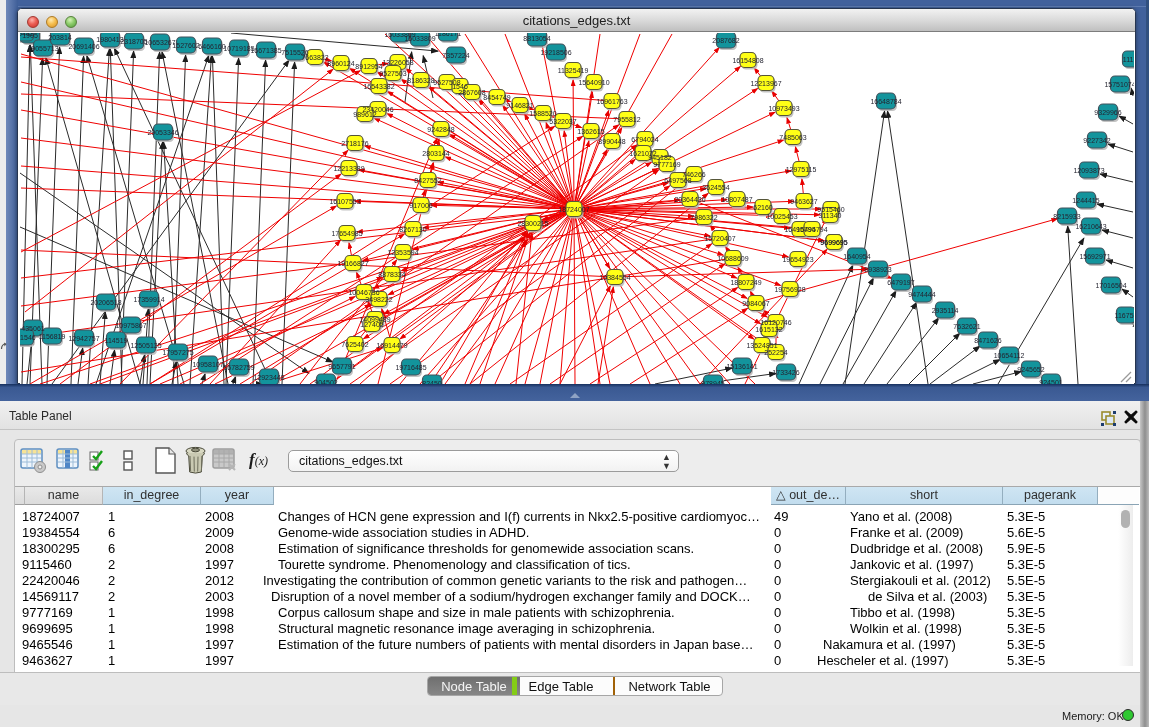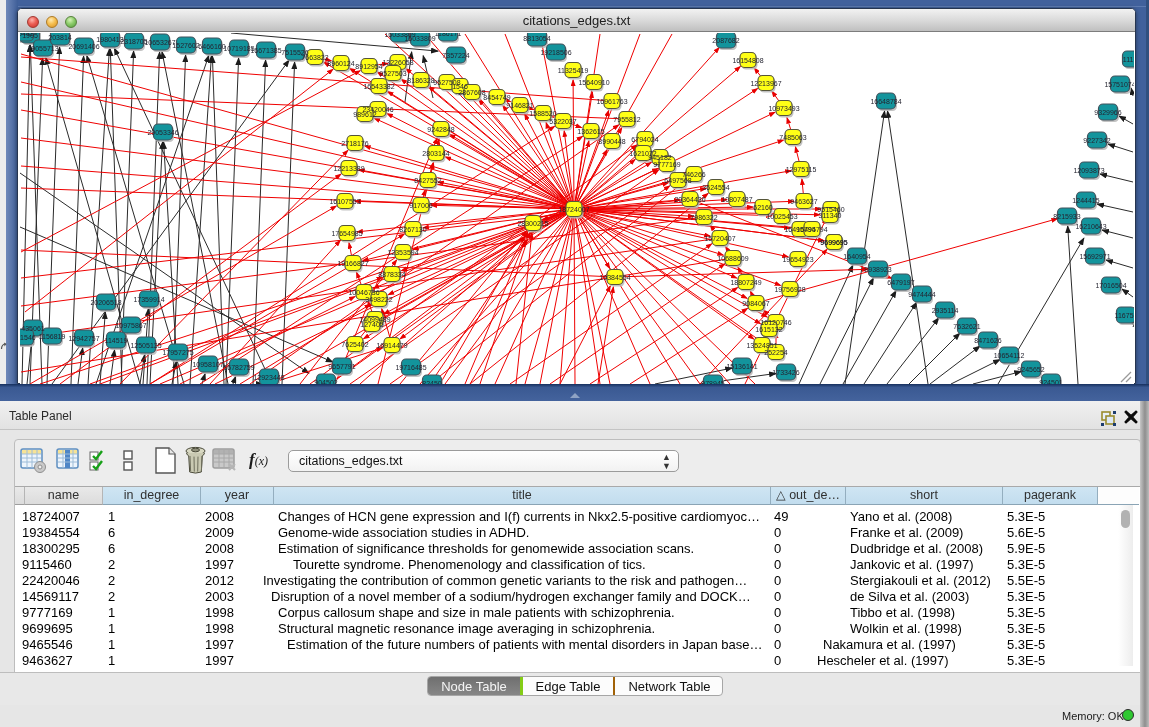--- a/index.html
+++ b/index.html
@@ -816,21 +816,20 @@
     <div class="ddl">
             <span>citations_edges.txt</span>
             <div class="ar">▲<br>▼</div>
           </div>
    </div>
   <div id="tbl">
     <div class="hdr hgray" style="left:0px;width:10px"></div>
     <div class="hdr hgray" style="left:10px;width:78px">name</div>
     <div class="hdr" style="left:88px;width:98px">in_degree</div>
     <div class="hdr" style="left:186px;width:73px">year</div>
-    <div class="hdr" style="left:259px;width:497px">title</div>
     <div class="hdr" style="left:756px;width:75px">△ out_de…</div>
     <div class="hdr" style="left:831px;width:157px">short</div>
     <div class="hdr" style="left:988px;width:95px">pagerank</div>
     <div class="hdr" style="left:1083px;width:41px;border-right:none;background:#fdfdfd"></div>
 <div class="row" style="top:22px">
             <div class="c" style="left:7px;width:78px">18724007</div>
             <div class="c" style="left:93px;width:88px">1</div>
             <div class="c" style="left:190px;width:66px">2008</div>
             <div class="c" style="left:263px;width:490px">Changes of HCN gene expression and I(f) currents in Nkx2.5-positive cardiomyoc…</div>
             <div class="c" style="left:759px;width:68px">49</div>
@@ -852,41 +851,41 @@
             <div class="c" style="left:190px;width:66px">2008</div>
             <div class="c" style="left:263px;width:490px">Estimation of significance thresholds for genomewide association scans.</div>
             <div class="c" style="left:759px;width:68px">0</div>
             <div class="c" style="left:835px;width:152px">Dudbridge et al. (2008)</div>
             <div class="c" style="left:992px;width:88px">5.9E-5</div>
           </div>
 <div class="row" style="top:70px">
             <div class="c" style="left:7px;width:78px">9115460</div>
             <div class="c" style="left:93px;width:88px">2</div>
             <div class="c" style="left:190px;width:66px">1997</div>
-            <div class="c" style="left:278px;width:490px">Tourette syndrome. Phenomenology and classification of tics.</div>
+            <div class="c" style="left:263px;width:490px">Tourette syndrome. Phenomenology and classification of tics.</div>
             <div class="c" style="left:759px;width:68px">0</div>
             <div class="c" style="left:835px;width:152px">Jankovic et al. (1997)</div>
             <div class="c" style="left:992px;width:88px">5.3E-5</div>
           </div>
 <div class="row" style="top:86px">
             <div class="c" style="left:7px;width:78px">22420046</div>
             <div class="c" style="left:93px;width:88px">2</div>
             <div class="c" style="left:190px;width:66px">2012</div>
             <div class="c" style="left:248px;width:490px">Investigating the contribution of common genetic variants to the risk and pathogen…</div>
             <div class="c" style="left:759px;width:68px">0</div>
             <div class="c" style="left:835px;width:152px">Stergiakouli et al. (2012)</div>
             <div class="c" style="left:992px;width:88px">5.5E-5</div>
           </div>
 <div class="row" style="top:102px">
             <div class="c" style="left:7px;width:78px">14569117</div>
             <div class="c" style="left:93px;width:88px">2</div>
             <div class="c" style="left:190px;width:66px">2003</div>
             <div class="c" style="left:256px;width:490px">Disruption of a novel member of a sodium/hydrogen exchanger family and DOCK…</div>
             <div class="c" style="left:759px;width:68px">0</div>
-            <div class="c" style="left:835px;width:152px">de Silva et al. (2003)</div>
+            <div class="c" style="left:853px;width:152px">de Silva et al. (2003)</div>
             <div class="c" style="left:992px;width:88px">5.3E-5</div>
           </div>
 <div class="row" style="top:118px">
             <div class="c" style="left:7px;width:78px">9777169</div>
             <div class="c" style="left:93px;width:88px">1</div>
             <div class="c" style="left:190px;width:66px">1998</div>
             <div class="c" style="left:263px;width:490px">Corpus callosum shape and size in male patients with schizophrenia.</div>
             <div class="c" style="left:759px;width:68px">0</div>
             <div class="c" style="left:835px;width:152px">Tibbo et al. (1998)</div>
             <div class="c" style="left:992px;width:88px">5.3E-5</div>
@@ -897,42 +896,42 @@
             <div class="c" style="left:190px;width:66px">1998</div>
             <div class="c" style="left:263px;width:490px">Structural magnetic resonance image averaging in schizophrenia.</div>
             <div class="c" style="left:759px;width:68px">0</div>
             <div class="c" style="left:835px;width:152px">Wolkin et al. (1998)</div>
             <div class="c" style="left:992px;width:88px">5.3E-5</div>
           </div>
 <div class="row" style="top:150px">
             <div class="c" style="left:7px;width:78px">9465546</div>
             <div class="c" style="left:93px;width:88px">1</div>
             <div class="c" style="left:190px;width:66px">1997</div>
-            <div class="c" style="left:272px;width:490px">Estimation of the future numbers of patients with mental disorders in Japan base…</div>
+            <div class="c" style="left:263px;width:490px">Estimation of the future numbers of patients with mental disorders in Japan base…</div>
             <div class="c" style="left:759px;width:68px">0</div>
             <div class="c" style="left:808px;width:152px">Nakamura et al. (1997)</div>
             <div class="c" style="left:992px;width:88px">5.3E-5</div>
           </div>
 <div class="row" style="top:166px">
             <div class="c" style="left:7px;width:78px">9463627</div>
             <div class="c" style="left:93px;width:88px">1</div>
             <div class="c" style="left:190px;width:66px">1997</div>
             <div class="c" style="left:759px;width:68px">0</div>
             <div class="c" style="left:802px;width:152px">Hescheler et al. (1997)</div>
             <div class="c" style="left:992px;width:88px">5.3E-5</div>
           </div>
   </div>
   <div id="vsb">
           <div class="th"></div>
         </div>
   </div>
   <div id="tabs">
         <div id="seg">
     <div class="s sel" style="left:0;width:92px">Node Table</div>
-    <div class="s" style="left:92px;width:93px;border-left:3px solid #84cc16">Edge Table</div>
+    <div class="s" style="left:84px;width:93px;border-left:5px solid #84cc16">Edge Table</div>
     <div class="s" style="left:185px;width:111px;border-left:2px solid #a16207">Network Table</div>
   </div>
       </div>
   <div id="status">
         <div class="m">Memory: OK</div>
         <div class="dot"></div>
       </div>
  </div>
  <div id="redge"></div>
 </div>

